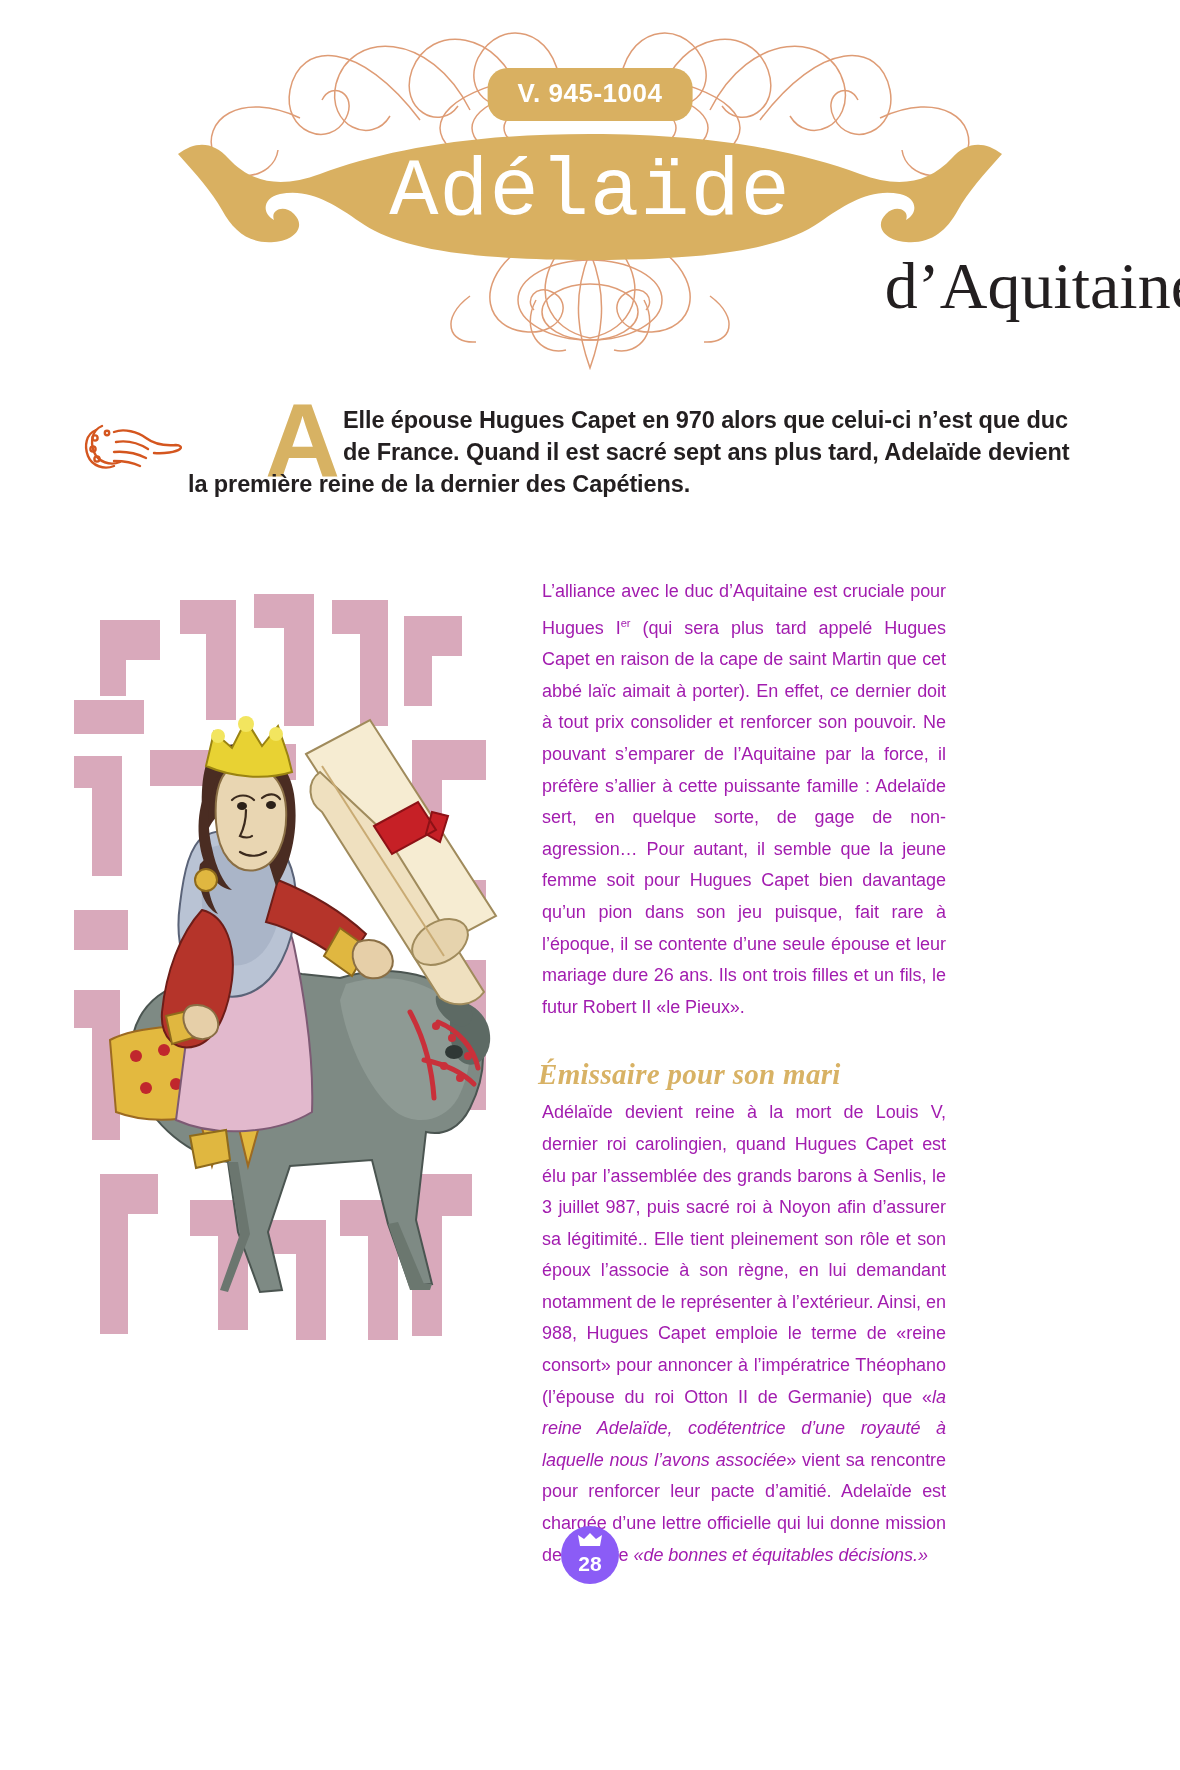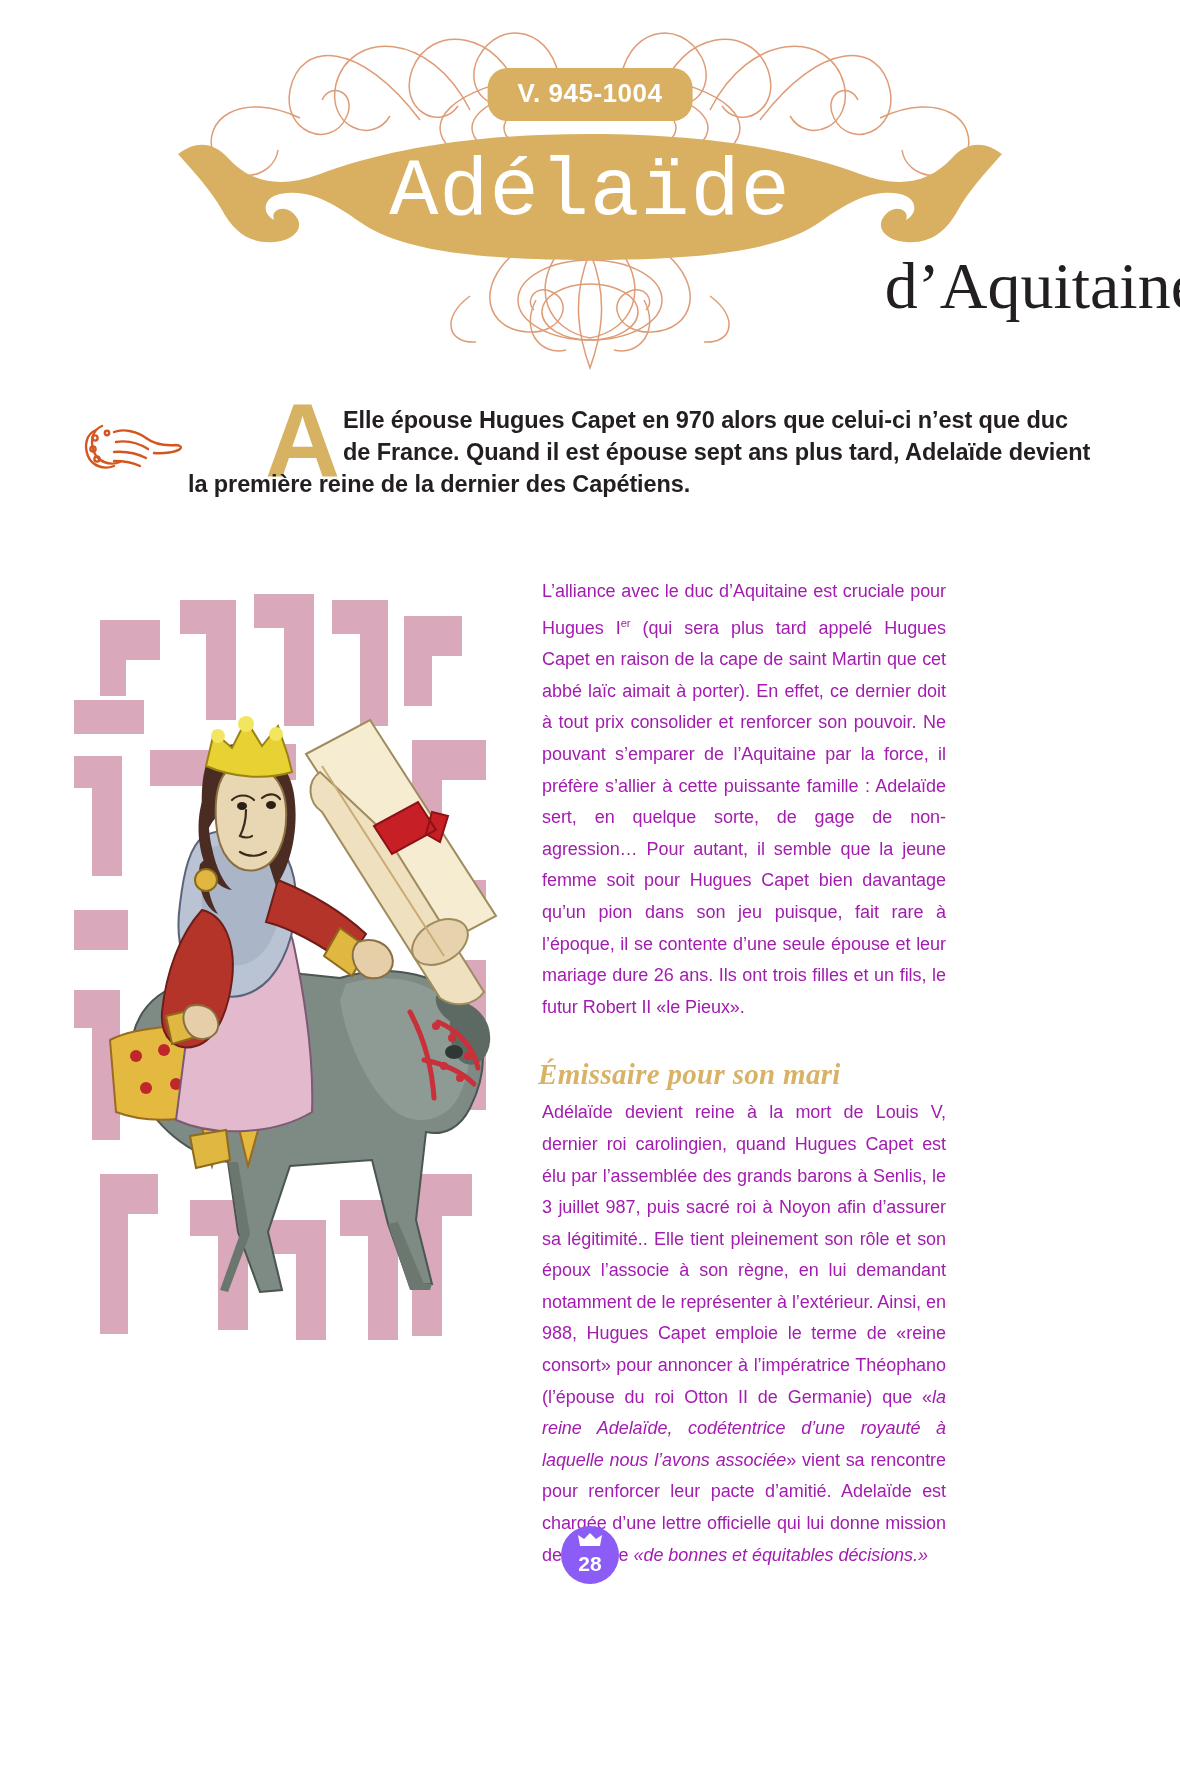--- a/index.html
+++ b/index.html
@@ -158,21 +158,21 @@
         <path d="M34 45 C44 45 54 47 60 50"></path>
         <circle cx="15" cy="22" r="2.6"></circle>
         <circle cx="13" cy="33" r="2.6"></circle>
         <circle cx="17" cy="43" r="2.6"></circle>
         <circle cx="27" cy="17" r="2.2"></circle>
       </g>
     </svg>
     <div class="dropcap">A</div>
     <div class="intro-text">
       <span class="ln ln2">Elle épouse Hugues Capet en 970 alors que celui-ci n’est que duc</span>
-      <span class="ln ln3">de France. Quand il est épouse sept ans plus tard, Adelaïde devient</span>
+      <span class="ln ln3">de France. Quand il est sacré sept ans plus tard, Adelaïde devient</span>
       <span class="ln ln4">la première reine de la dernier des Capétiens.</span>
     </div>
   </div>
 
   <svg class="illus" viewBox="0 0 480 840">
 
     <g fill="#d9a9bb">
       <path d="M60 60 h60 v40 h-34 v36 h-26 z"></path>
       <path d="M140 40 h56 v120 h-30 v-86 h-26 z"></path>
       <path d="M214 34 h60 v132 h-30 v-98 h-30 z"></path>

